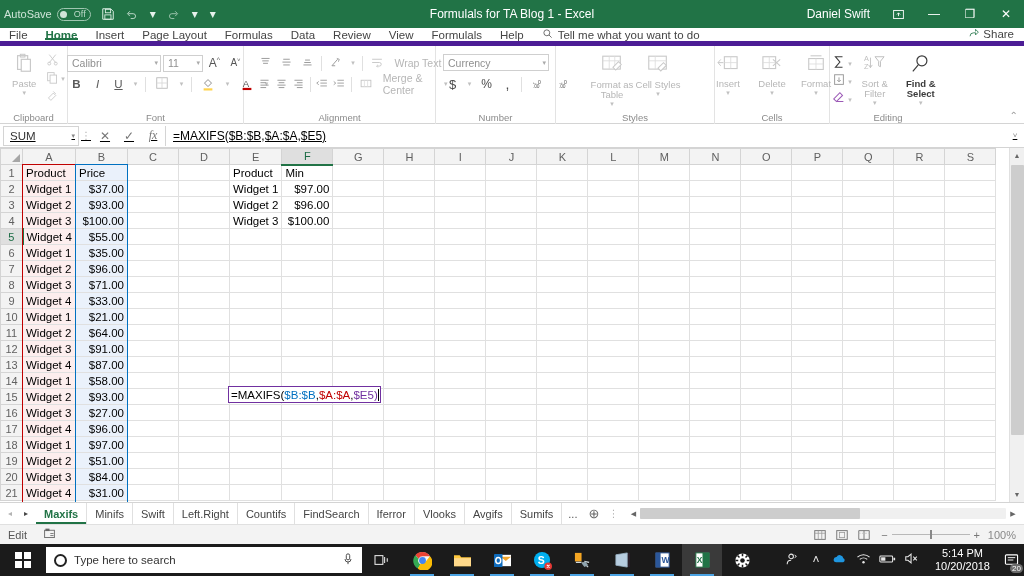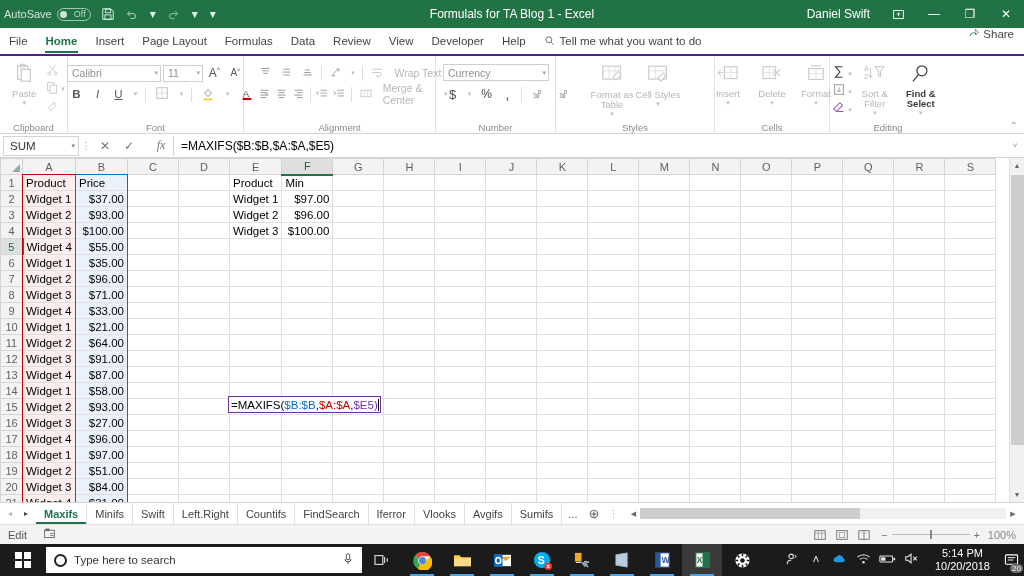--- a/index.html
+++ b/index.html
@@ -40,22 +40,22 @@
   }
   .tb-right { margin-left: auto; display: flex; align-items: center; height: 28px; z-index: 2; }
   .user-name { font-size: 12px; color: #fff; padding-right: 10px; }
   .tb-btn {
     width: 36px; height: 28px; display: flex; align-items: center; justify-content: center;
     color: #fff; font-size: 12px;
   }
 
   
   .ribbon-tabs {
-    height: 28px; background: #fff; display: flex; align-items: stretch;
-    flex: none; font-size: 11.5px; color: #444; border-bottom: 2px solid #4c1d95;
+    height: 18px; background: #fff; display: flex; align-items: stretch;
+    flex: none; font-size: 11.5px; color: #444; border-bottom: 5px solid #4c1d95;
   }
   .rtab { padding: 0 9px; display: flex; align-items: center; cursor: default; position: relative; }
   .rtab.active { color: #217346; font-weight: bold; }
   .rtab.active::after {
     content: ""; position: absolute; left: 8px; right: 8px; bottom: 1px;
     height: 2px; background: #217346;
   }
   .tellme { display: flex; align-items: center; gap: 5px; padding: 0 9px; color: #444; }
   .share-btn {
     margin-left: auto; display: flex; gap: 4px;
@@ -120,21 +120,21 @@
   .btn-big.w60 { width: 58px; }
   .btn-big.w48 { width: 46px; }
 
   .edit-left { display: flex; flex-direction: column; gap: 1px; padding-top: 4px; }
   .edit-mini { display: flex; align-items: center; gap: 2px; font-size: 13px; color: #8a8a8a; height: 17px; }
   .collapse-ribbon { position: absolute; right: 6px; bottom: 2px; font-size: 10px; color: #9a9a9a; }
 
   
   .fbar {
     height: 24px; background: #fff; display: flex; align-items: center;
-    flex: none; border-bottom: 1px solid #d4d4d4;
+    flex: none; border-bottom: 1px solid #d4d4d4; text-decoration: underline;
   }
   .namebox {
     width: 76px; height: 20px; margin-left: 3px; border: 1px solid #d4d4d4;
     display: flex; align-items: center; padding: 0 3px 0 6px; font-size: 11.5px; color: #333;
   }
   .namebox .nv { flex: 1; }
   .namebox .nc { font-size: 7px; color: #888; }
   .fb-dots { width: 14px; text-align: center; color: #b0b0b0; font-size: 10px; }
   .fb-icons { display: flex; align-items: center; gap: 0px; }
   .fb-ic {
@@ -337,21 +337,21 @@
 
   <div class="ribbon-tabs">
     <div class="rtab">File</div>
     <div class="rtab active">Home</div>
     <div class="rtab">Insert</div>
     <div class="rtab">Page Layout</div>
     <div class="rtab">Formulas</div>
     <div class="rtab">Data</div>
     <div class="rtab">Review</div>
     <div class="rtab">View</div>
-    <div class="rtab">Developer</div>
+    <div class="rtab">Formulals</div>
     <div class="rtab">Help</div>
     <div class="tellme">
       <span>
         <svg width="11" height="11" viewBox="0 0 16 16">
             <circle cx="7" cy="7" r="4.3" fill="none" stroke="#555" stroke-width="1.2"></circle>
             <path d="M10.2 10.2L14 14" stroke="#555" stroke-width="1.2"></path>
           </svg>
       </span>
       <span>Tell me what you want to do</span>
     </div>
@@ -737,21 +737,21 @@
 
   <div class="fbar">
     <div class="namebox">
       <span class="nv">SUM</span>
       <span class="nc">▾</span>
     </div>
     <div class="fb-dots">⋮</div>
     <div class="fb-icons">
       <div class="fb-ic">✕</div>
       <div class="fb-ic">✓</div>
-      <div class="fb-ic" style="font-style:italic;font-family:'Liberation Serif',serif;margin-left:8px;">fx</div>
+      <div class="fb-ic" style="font-style:italic;font-family:'Liberation Serif',serif;">fx</div>
     </div>
     <div class="fb-input">=MAXIFS($B:$B,$A:$A,$E5)</div>
     <div class="fb-expand">˅</div>
   </div>
 
   <div class="gridwrap">
     <div class="gridscroll">
       <div class="sheet">
         <table class="grid">
           <thead>

